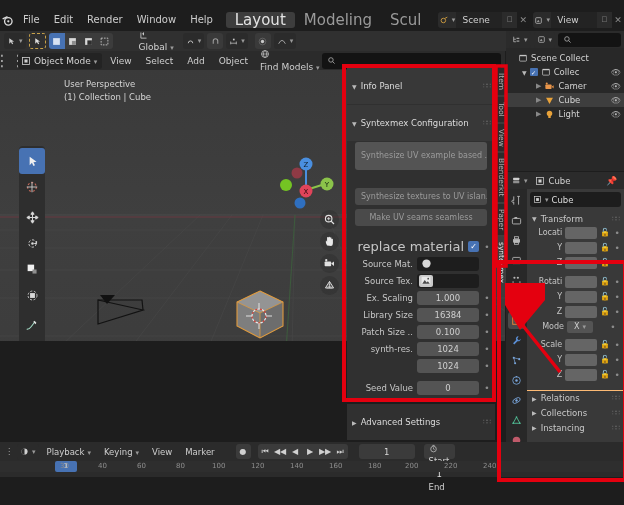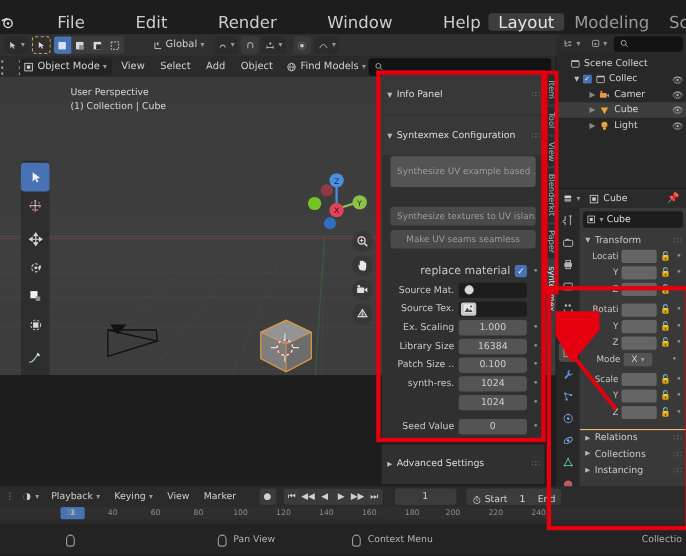--- a/index.html
+++ b/index.html
@@ -1,30 +1,30 @@
 <!DOCTYPE html>
 <html><head>
 <meta charset="utf-8">
 <style>
   * { box-sizing: border-box; margin:0; padding:0; }
   html,body { width:624px; height:505px; overflow:hidden; background:#1d1d1d;
     font-family:"DejaVu Sans","Liberation Sans",sans-serif; }
   #app { position:relative; width:624px; height:505px; background:#1d1d1d; }
 
   
-  .row { display:flex; align-items:flex-end; }
+  .row { display:flex; align-items:flex-start;flex-direction:column; }
   .ico { display:inline-flex; align-items:center; justify-content:center; }
   .dd:after { content:"\25BE"; font-size:7px; color:#9a9a9a; margin-left:3px; }
 
   
   #topbar { position:absolute; left:0; top:10px; width:624px; height:20px;
     background:#1d1d1d; display:flex; align-items:center; }
   #blender-logo { width:22px; height:20px; display:flex; align-items:center; justify-content:center;
     color:#d8d8d8; font-size:12px; }
-  .mitem { color:#cdcdcd; font-size:15px; padding:0 7px; height:18px; line-height:18px; white-space:nowrap;margin-left:32px; }
+  .mitem { color:#cdcdcd; font-size:10px; padding:0 7px; height:18px; line-height:18px; white-space:nowrap; }
   .wstab { color:#9a9a9a; font-size:15px; padding:0 9px; height:16px; line-height:16px;
     border-radius:3px; white-space:nowrap; }
   .wstab.active { background:#3d3d3d; color:#e3e3e3; }
 
   .scenefield { display:flex; align-items:center; height:16px; background:#1d1d1d; border-radius:3px; }
   .sfbtn { width:18px; height:16px; background:#2b2b2b; border-radius:3px 0 0 3px;
     display:flex; align-items:center; justify-content:center; color:#c0c0c0; font-size:8px; }
   .sftext { background:#232323; height:16px; line-height:16px; color:#d0d0d0; font-size:9px;
     padding:0 6px; flex:1; }
   .sfend { width:15px; height:16px; background:#2b2b2b; display:flex; align-items:center;
@@ -504,21 +504,21 @@
 
 
     <div class="pbtn" style="height:28px;line-height:28px;padding:0 6px;text-align:left;">Synthesize UV example based ..</div>
     <div style="height:14px"></div>
     <div class="pbtn dim" style="text-align:left;padding:0 6px">Synthesize textures to UV islan..</div>
     <div class="pbtn dim">Make UV seams seamless</div>
 
     <div style="height:9px"></div>
 
     <div class="prow">
-      <div style="flex:1;text-align:right;color:#c6c6c6;font-size:10px">replace material</div>
+      <div style="flex:1;text-align:right;color:#c6c6c6;font-size:13px">replace material</div>
       <div class="chk">✓</div>
       <div class="pdot">•</div>
     </div>
 
     <div class="prow">
       <div class="plabel">Source Mat.</div>
       <div class="pfield dark" style="flex:1">
         <span class="swatch">
           <svg width="11" height="11" viewBox="0 0 16 16">
               <circle cx="8" cy="8" r="6" fill="#d8d8d8"></circle>
@@ -936,28 +936,20 @@
       <span class="tick" style="left:290px">140</span>
       <span class="tick" style="left:329px">160</span>
       <span class="tick" style="left:368px">180</span>
       <span class="tick" style="left:405px">200</span>
       <span class="tick" style="left:444px">220</span>
       <span class="tick" style="left:483px">240</span>
     </div>
 
   </div>
 
-  <div id="status">
-    <span style="margin-left:60px" class="mouseic"></span>
-    <span style="margin-left:130px" class="mouseic"></span>
-    <span style="margin-left:6px">Pan View</span>
-    <span style="margin-left:70px" class="mouseic"></span>
-    <span style="margin-left:6px">Context Menu</span>
-    <span style="margin-left:auto;margin-right:4px">Collectio</span>
-  </div>
 
   <svg id="ann">
     <rect x="344" y="66" width="150" height="334" fill="none" stroke="#e4000f" stroke-width="4"></rect>
     <rect x="496" y="66" width="10" height="200" fill="none" stroke="#e4000f" stroke-width="3.5"></rect>
     <rect x="499" y="262" width="126" height="218" fill="none" stroke="#e4000f" stroke-width="4"></rect>
     <path d="M505 283 L545 283 L545 300 L520 330 L505 305 Z" fill="#e4000f"></path>
     <path d="M520 322 L560 372" stroke="#e4000f" stroke-width="3.5" fill="none"></path>
   </svg>
 
 </div>

